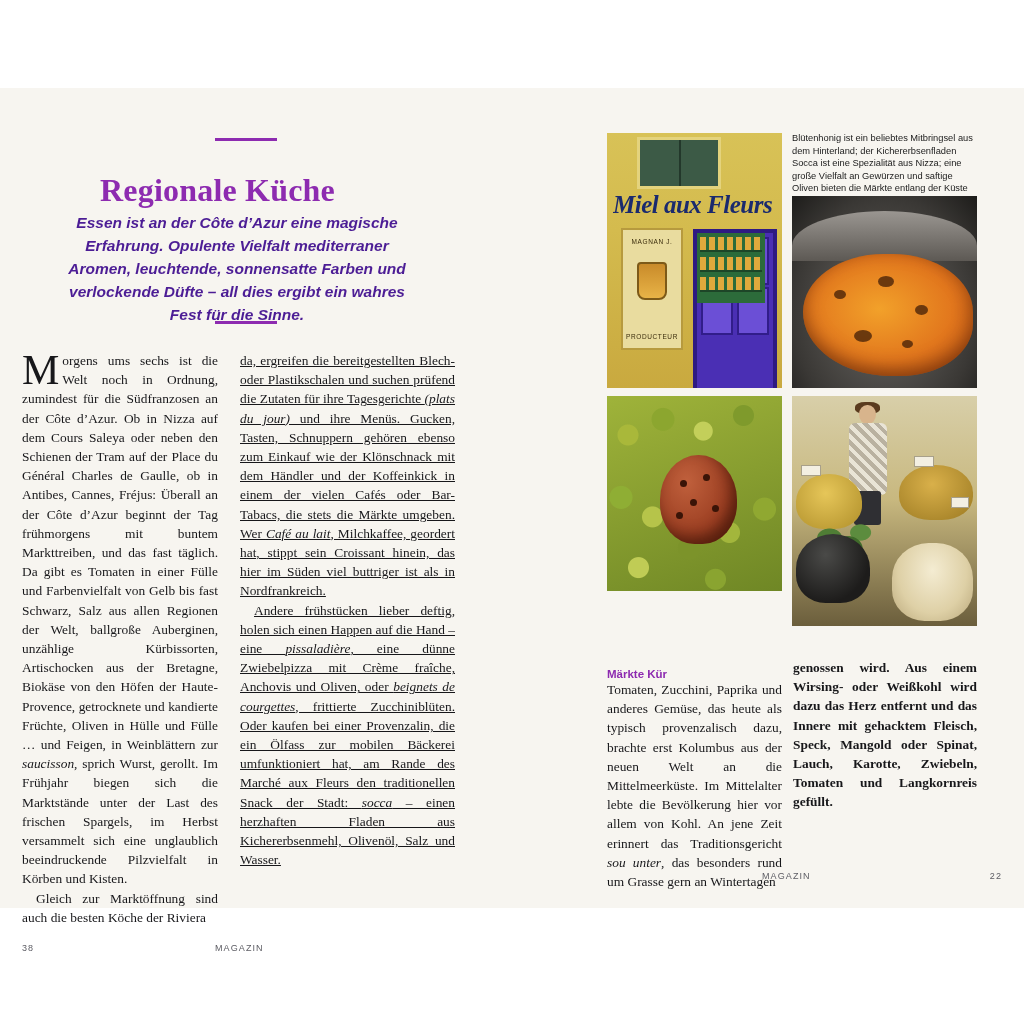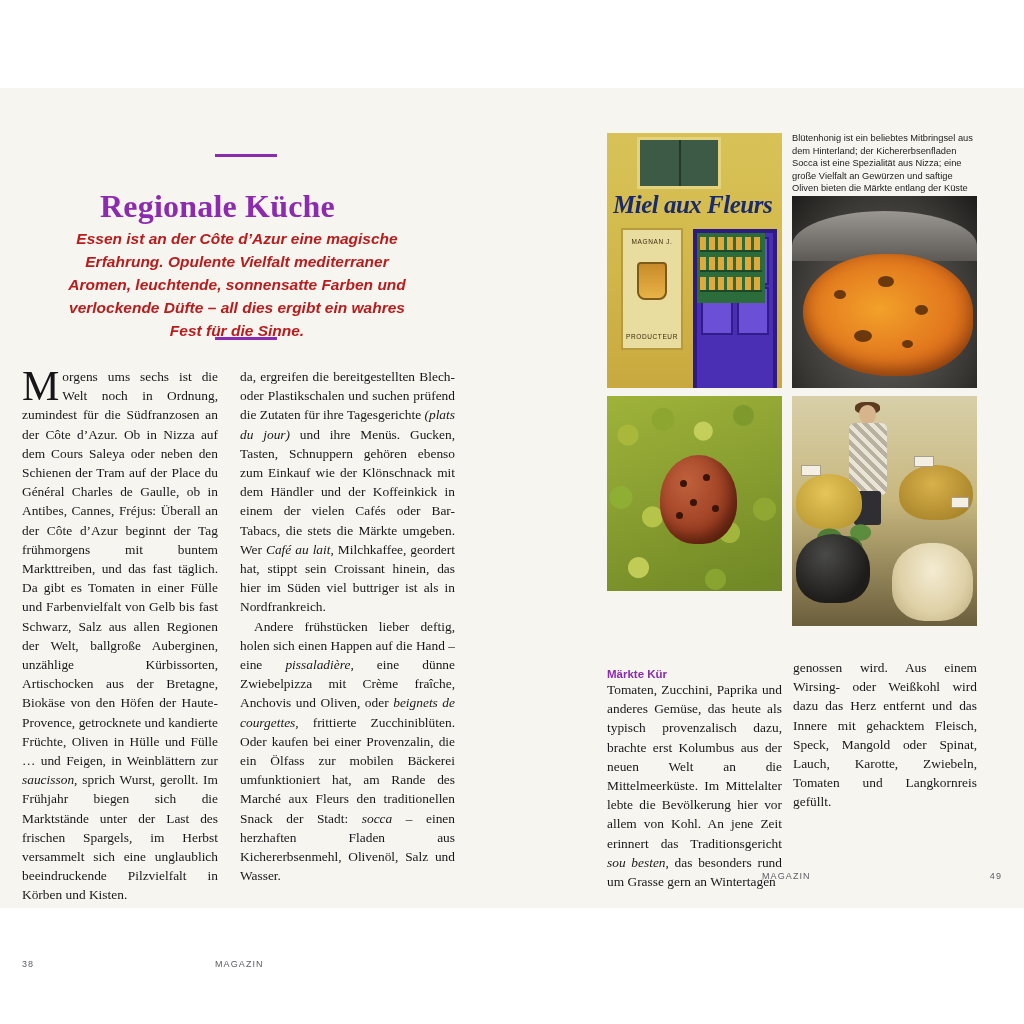--- a/index.html
+++ b/index.html
@@ -20,21 +20,21 @@
     left: 0;
     top: 88px;
     width: 1024px;
     height: 820px;
     background: #f7f5f0;
   }
   
   .left-page {
     position: absolute;
     left: 0;
-    top: 16px;
+    top: 0;
     width: 512px;
     height: 892px;
   }
   .right-page {
     position: absolute;
     left: 512px;
     top: 0;
     width: 512px;
     height: 820px;
   }
@@ -69,40 +69,40 @@
     position: absolute;
     left: 62px;
     top: 123px;
     width: 350px;
     text-align: center;
     font-family: "Liberation Sans", sans-serif;
     font-style: italic;
     font-weight: bold;
     font-size: 15.5px;
     line-height: 23px;
-    color: #b91c1c;
+    color: #4c1d95;
   }
   .col {
     position: absolute;
     font-family: "Liberation Serif", serif;
     font-size: 13.4px;
     line-height: 19.2px;
     color: #17171a;
     text-align: justify;
     -webkit-hyphens: auto;
     hyphens: auto;
   }
   .col p {
     margin: 0;
   }
   .col p + p {
     text-indent: 14px;
   }
   .col-l1 { left: 22px;  top: 263px; width: 196px; }
-  .col-l2 { left: 240px; top: 263px; width: 215px; }
+  .col-l2 { left: 240px; top: 263px; width: 215px; text-decoration: underline; }
   .drop-cap {
     float: left;
     font-family: "Liberation Serif", serif;
     font-size: 42px;
     line-height: 34px;
     padding: 2px 3px 0 0;
     color: #17171a;
   }
   .it { font-style: italic; }
   .folio {
@@ -145,21 +145,21 @@
     position: absolute;
     left: 95px;
     top: 570px;
     width: 175px;
     font-family: "Liberation Sans", sans-serif;
     font-weight: bold;
     font-size: 11.5px;
     color: #8d2bb0;
   }
   .col-r1 { left: 95px;  top: 592px; width: 175px; }
-  .col-r2 { left: 281px; top: 570px; width: 184px; }
+  .col-r2 { left: 281px; top: 570px; width: 184px; font-weight: bold; }
 
   
   .shop-wall {
     position: absolute; inset: 0;
     background: linear-gradient(180deg,#d8c257 0%, #d4bb4e 38%, #c9a93f 100%);
   }
   .shop-upper-window {
     position: absolute; left: 30px; top: 4px; width: 78px; height: 46px;
     background: #3c5a46; border: 3px solid #e4d37d;
   }
@@ -302,20 +302,21 @@
 
       <div class="rule"></div>
       <h1 class="headline">Regionale Küche</h1>
       <div class="standfirst">Essen ist an der Côte d’Azur eine magische Erfahrung. Opulente Vielfalt mediterraner Aromen, leuchtende, sonnensatte Farben und verlockende Düfte – all dies ergibt ein wahres Fest für die Sinne.</div>
       <div class="rule-bottom"></div>
 
       <div class="col col-l1">
         <p>
           <span class="drop-cap">M</span><span>orgens ums sechs ist die Welt noch in Ordnung, zumindest für die Südfranzosen an der Côte d’Azur. Ob in Nizza auf dem Cours Saleya oder neben den Schienen der Tram auf der Place du Général Charles de Gaulle, ob in Antibes, Cannes, Fréjus: Überall an der Côte d’Azur beginnt der Tag frühmorgens mit buntem Markttreiben, und das fast täglich. Da gibt es Tomaten in einer Fülle und Farbenvielfalt von Gelb bis fast Schwarz, Salz aus allen Regionen der Welt, ballgroße Auberginen, unzählige Kürbissorten, Artischocken aus der Bretagne, Biokäse von den Höfen der Haute-Provence, getrocknete und kandierte Früchte, Oliven in Hülle und Fülle … und Feigen, in Weinblättern zur </span><span class="it">saucisson</span><span>, sprich Wurst, gerollt. Im Frühjahr biegen sich die Marktstände unter der Last des frischen Spargels, im Herbst versammelt sich eine unglaublich beeindruckende Pilzvielfalt in Körben und Kisten.</span>
         </p>
+        <p>Gleich zur Marktöffnung sind auch die besten Köche der Riviera</p>
       </div>
 
       <div class="col col-l2">
         <p>
           <span>da, ergreifen die bereitgestellten Blech- oder Plastikschalen und suchen prüfend die Zutaten für ihre Tagesgerichte </span><span class="it">(plats du jour)</span><span> und ihre Menüs. Gucken, Tasten, Schnuppern gehören ebenso zum Einkauf wie der Klönschnack mit dem Händler und der Koffeinkick in einem der vielen Cafés oder Bar-Tabacs, die stets die Märkte umgeben. Wer </span><span class="it">Café au lait</span><span>, Milchkaffee, geordert hat, stippt sein Croissant hinein, das hier im Süden viel buttriger ist als in Nordfrankreich.</span>
         </p>
         <p style="text-indent:14px;">
           <span>Andere frühstücken lieber deftig, holen sich einen Happen auf die Hand – eine </span><span class="it">pissaladière</span><span>, eine dünne Zwiebelpizza mit Crème fraîche, Anchovis und Oliven, oder </span><span class="it">beignets de courgettes</span><span>, frittierte Zucchiniblüten. Oder kaufen bei einer Provenzalin, die ein Ölfass zur mobilen Bäckerei umfunktioniert hat, am Rande des Marché aux Fleurs den traditionellen Snack der Stadt: </span><span class="it">socca</span><span> – einen herzhaften Fladen aus Kichererbsenmehl, Olivenöl, Salz und Wasser.</span>
         </p>
       </div>
@@ -389,26 +390,26 @@
         <div class="m-beans"></div>
         <div class="m-tag" style="left:5%;top:30%;width:18px;height:9px;"></div>
         <div class="m-tag" style="left:66%;top:26%;width:18px;height:9px;"></div>
         <div class="m-tag" style="left:86%;top:44%;width:16px;height:9px;"></div>
       </div>
 
       <h2 class="subhead">Märkte Kür</h2>
 
       <div class="col col-r1">
         <p>
-          <span>Tomaten, Zucchini, Paprika und anderes Gemüse, das heute als typisch provenzalisch dazu, brachte erst Kolumbus aus der neuen Welt an die Mittelmeerküste. Im Mittelalter lebte die Bevölkerung hier vor allem von Kohl. An jene Zeit erinnert das Traditionsgericht </span><span class="it">sou besten</span><span>, das besonders rund um Grasse gern an Wintertagen</span>
+          <span>Tomaten, Zucchini, Paprika und anderes Gemüse, das heute als typisch provenzalisch dazu, brachte erst Kolumbus aus der neuen Welt an die Mittelmeerküste. Im Mittelalter lebte die Bevölkerung hier vor allem von Kohl. An jene Zeit erinnert das Traditionsgericht </span><span class="it">sou unter</span><span>, das besonders rund um Grasse gern an Wintertagen</span>
         </p>
       </div>
 
       <div class="col col-r2">
         <p>genossen wird. Aus einem Wirsing- oder Weißkohl wird dazu das Herz entfernt und das Innere mit gehacktem Fleisch, Speck, Mangold oder Spinat, Lauch, Karotte, Zwiebeln, Tomaten und Langkornreis gefüllt.</p>
       </div>
 
       <div class="folio folio-lbl-right">MAGAZIN</div>
-      <div class="folio folio-num-right">49</div>
+      <div class="folio folio-num-right">22</div>
     </div>
 
   </div>
 </div>
 
 </body></html>

